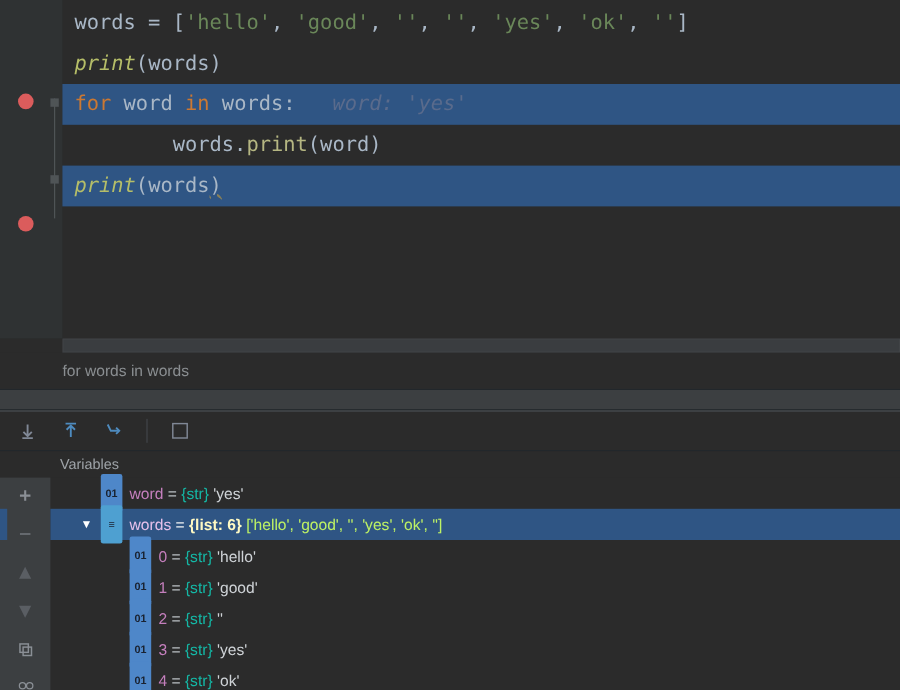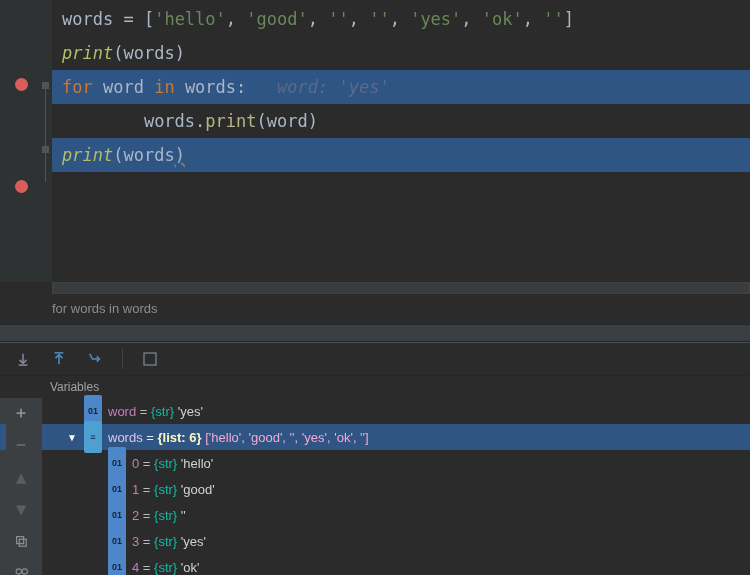--- a/index.html
+++ b/index.html
@@ -144,21 +144,21 @@
     height:24px; min-width:14px; padding:4px 2px;
     background:#4e87c9; color:#1a2230;
     font-size:9px; font-weight:700;
     border-radius:2px;
   }
   .vname { color:#c57fbd; }
   .vrow.sel .vname { color:#e5c0ea; }
   .vtype { color:#14b8a6; }
   .vrow.sel .vtype { color:#fef9c3;font-weight:bold; }
   .vval { color:#cfd3d7; }
-  .vrow.sel .vval { color:#f9a8d4;text-align:center; }
+  .vrow.sel .vval { color:#bef264;text-align:center; }
   .accent-bar {
     position:absolute; left:0; width:6px; background:#2f5584;
   }
 </style>
 </head>
 <body>
 
 <div class="editor">
   <div class="bp-gutter">
     <div class="bp" style="top:78px"></div>

